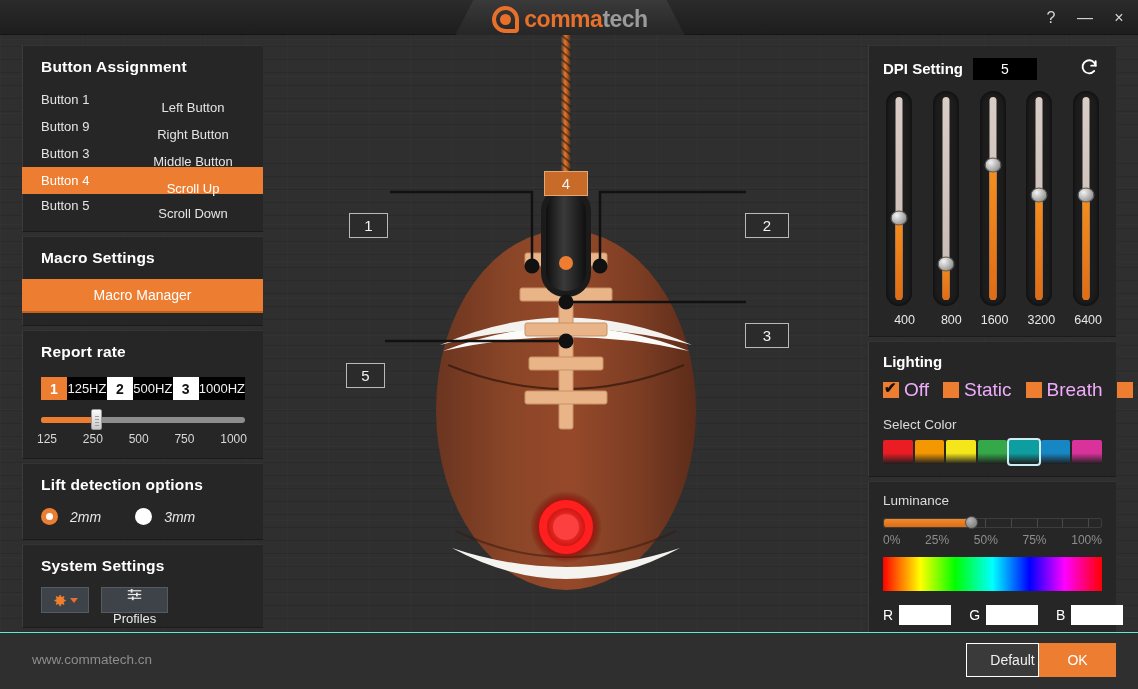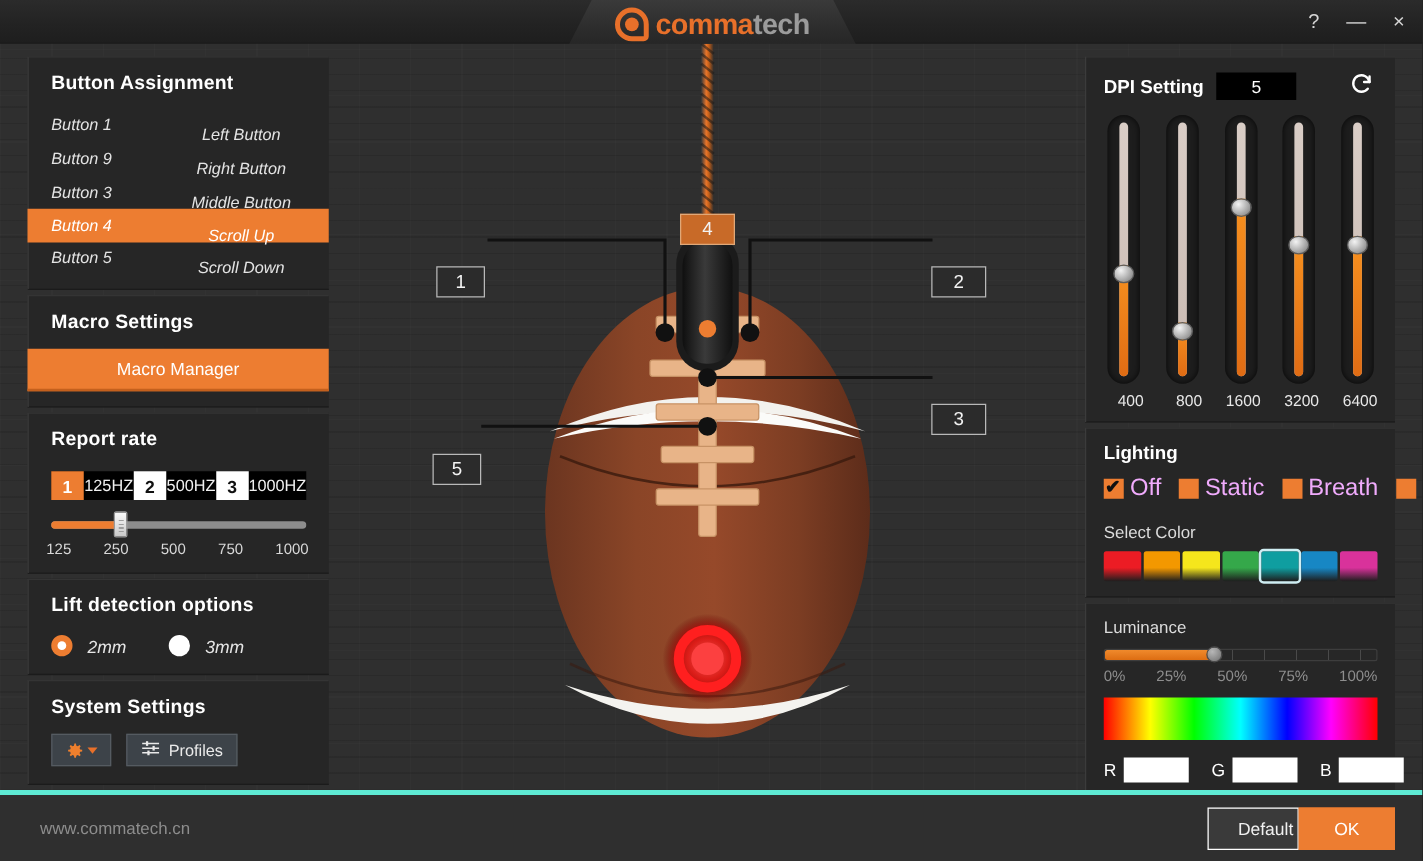--- a/index.html
+++ b/index.html
@@ -70,21 +70,21 @@
     border-top: 1px solid #343434;
     border-bottom: 1px solid #1b1b1b;
     margin-bottom: 4px; position: relative;
   }
   .panel-title {
     color: #ffffff; font-size: 15.5px; font-weight: bold;
     padding: 12px 0 10px 18px; letter-spacing: .2px;
   }
   .btn-row {
     display: flex; height: 27px; align-items: center;
-    padding: 0 18px; font-size: 13px; color: #e4e4e4; font-style: italic;
+    padding: 0 18px; font-size: 13px; color: #e4e4e4;
   }
   .btn-row .k { width: 100px; }
   .btn-row .v { flex: 1; text-align: center; margin-top: 16px; }
   .btn-row.active {
     background: #ed7d31; color: #ffffff;
     width: 241px; margin-left: -1px; padding-left: 19px;
   }
   .macro-btn {
     margin: 2px 0 12px 0; width: 241px; margin-left: -1px;
     background: #ed7d31; color: #fff; font-size: 14px;
@@ -150,21 +150,21 @@
   .gear-btn {
     width: 48px; height: 26px; background:#3d4349; border:1px solid #555b61;
     display:flex; align-items:center; justify-content:center; gap:3px; cursor:pointer;
   }
   .gear { width:15px; height:15px; position:relative; }
   .gear svg { display:block; }
   .caret { width:0;height:0;border-left:4px solid transparent;border-right:4px solid transparent;border-top:5px solid #e8702a; }
   .profiles-btn {
     height: 26px; background:#3d4349; border:1px solid #555b61;
     display:flex; align-items:center; gap:7px; padding:0 11px;
-    color:#eaeaea; font-size:13px; cursor:pointer;
+    color:#eaeaea; font-size:13px; cursor:pointer;flex-direction:column;
   }
 
   
   .mouse-area { position:absolute; left:280px; top:35px; width:580px; height:597px; }
   .callout {
     position:absolute; height:25px; min-width:38px;
     background:#2b2b2b; border:1.5px solid #b9b9b9;
     color:#f2f2f2; font-size:15px;
     display:flex; align-items:center; justify-content:center;
   }
@@ -248,21 +248,21 @@
     height:34px; margin:0 14px 14px 14px;
     background:linear-gradient(90deg,#ff0000 0%,#ffff00 17%,#00ff00 33%,#00ffff 50%,#0000ff 67%,#ff00ff 83%,#ff0000 100%);
   }
   .rgb-row { display:flex; align-items:center; padding:0 14px 14px 14px; gap:6px; }
   .rgb-lab { color:#fff; font-size:14px; }
   .rgb-in { width:52px; height:20px; background:#fff; border:none; }
 
   
   .footer {
     position:absolute; left:0; top:632px; width:1138px; height:57px;
-    background:#2f2f2f; border-top:4px solid #5eead4;
+    background:#2f2f2f; border-top:1px solid #5eead4;
   }
   .site { position:absolute; left:32px; top:19px; color:#8d8d8d; font-size:13.5px; }
   .fbtns { position:absolute; right:22px; top:10px; display:flex; }
   .fbtn-default {
     width:73px; height:34px; background:#3a3a3a; border:1.5px solid #ffffff;
     color:#f0f0f0; font-size:14px; display:flex; align-items:center; justify-content:center; cursor:pointer;padding-left:20px;
   }
   .fbtn-ok {
     width:77px; height:34px; background:#ed7d31; border:1.5px solid #ed7d31;
     color:#fff; font-size:14px; display:flex; align-items:center; justify-content:center; cursor:pointer;

